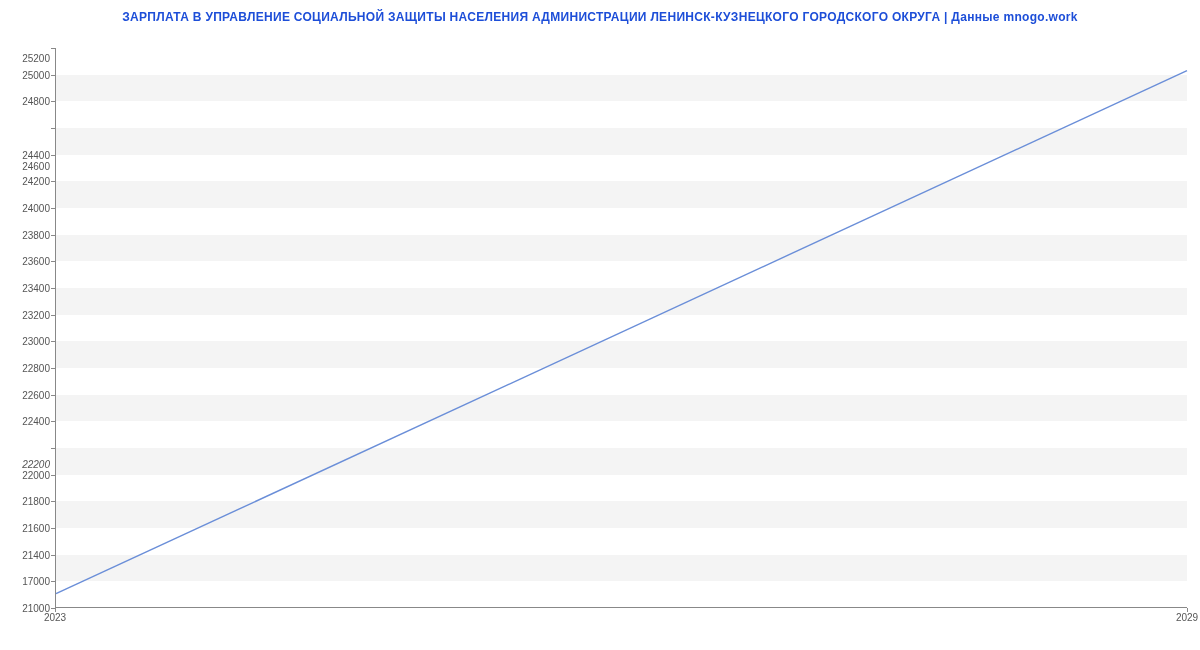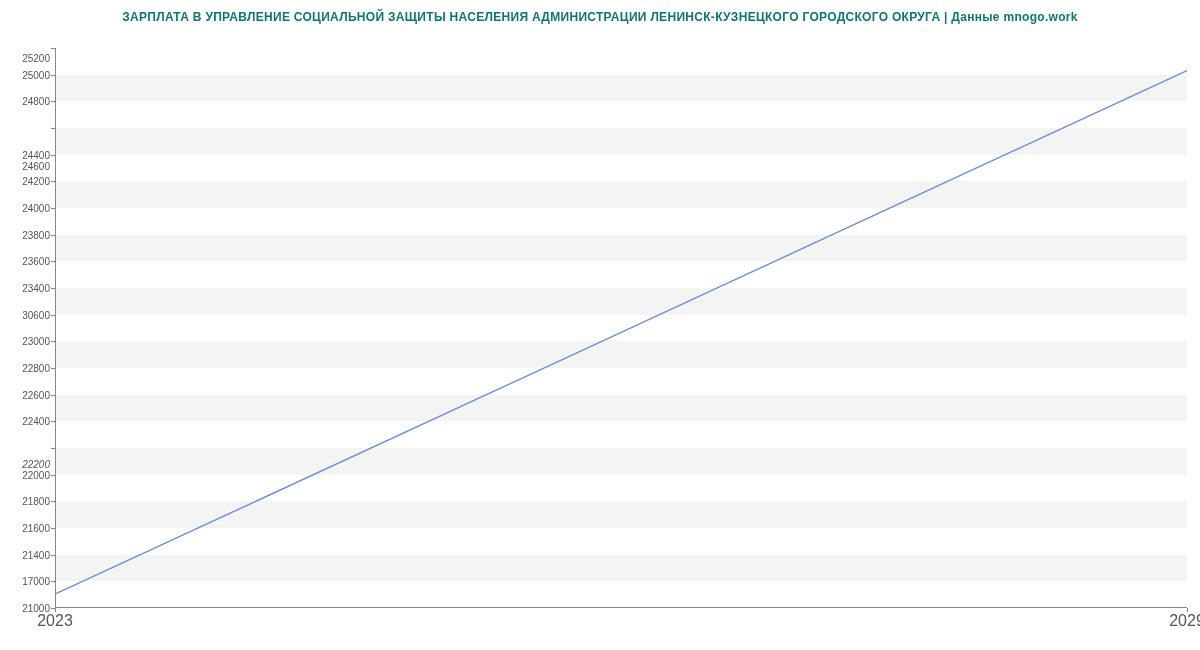--- a/index.html
+++ b/index.html
@@ -6,21 +6,21 @@
     body {
       font-family: Verdana, Geneva, sans-serif;
       background: #fff;
       width: 1200px;
       height: 650px;
       position: relative;
     }
     .chart-title {
       font-size: 12px;
       font-weight: bold;
-      color: #0f766e;
+      color: #1d4ed8;
       text-align: center;
       padding: 10px 0 6px 0;
       letter-spacing: 0.3px;
     }
     .chart-container {
       position: absolute;
       top: 30px;
       left: 0;
       width: 1200px;
       height: 610px;
@@ -52,21 +52,21 @@
     .y-tick-mark {
       position: absolute;
       left: 51px;
       width: 4px;
       height: 1px;
       background: #888;
     }
     .x-tick-label {
       position: absolute;
       top: 582px;
-      font-size: 16px;
+      font-size: 10px;
       color: #555;
       transform: translateX(-50%);
     }
     .x-tick-mark {
       position: absolute;
       top: 578px;
       width: 1px;
       height: 4px;
       background: #888;
     }
@@ -120,21 +120,21 @@
     <div class="y-tick-label" style="top: 434px; font-style: italic;">22200</div>
     <div class="y-tick-mark" style="top: 418px;"></div>
     <div class="y-tick-label" style="top: 391.333px;">22400</div>
     <div class="y-tick-mark" style="top: 391.333px;"></div>
     <div class="y-tick-label" style="top: 364.667px;">22600</div>
     <div class="y-tick-mark" style="top: 364.667px;"></div>
     <div class="y-tick-label" style="top: 338px;">22800</div>
     <div class="y-tick-mark" style="top: 338px;"></div>
     <div class="y-tick-label" style="top: 311.333px;">23000</div>
     <div class="y-tick-mark" style="top: 311.333px;"></div>
-    <div class="y-tick-label" style="top: 284.667px;">30600</div>
+    <div class="y-tick-label" style="top: 284.667px;">23200</div>
     <div class="y-tick-mark" style="top: 284.667px;"></div>
     <div class="y-tick-label" style="top: 258px;">23400</div>
     <div class="y-tick-mark" style="top: 258px;"></div>
     <div class="y-tick-label" style="top: 231.333px;">23600</div>
     <div class="y-tick-mark" style="top: 231.333px;"></div>
     <div class="y-tick-label" style="top: 204.667px;">23800</div>
     <div class="y-tick-mark" style="top: 204.667px;"></div>
     <div class="y-tick-label" style="top: 178px;">24000</div>
     <div class="y-tick-mark" style="top: 178px;"></div>
     <div class="y-tick-label" style="top: 151.333px;">24200</div>

